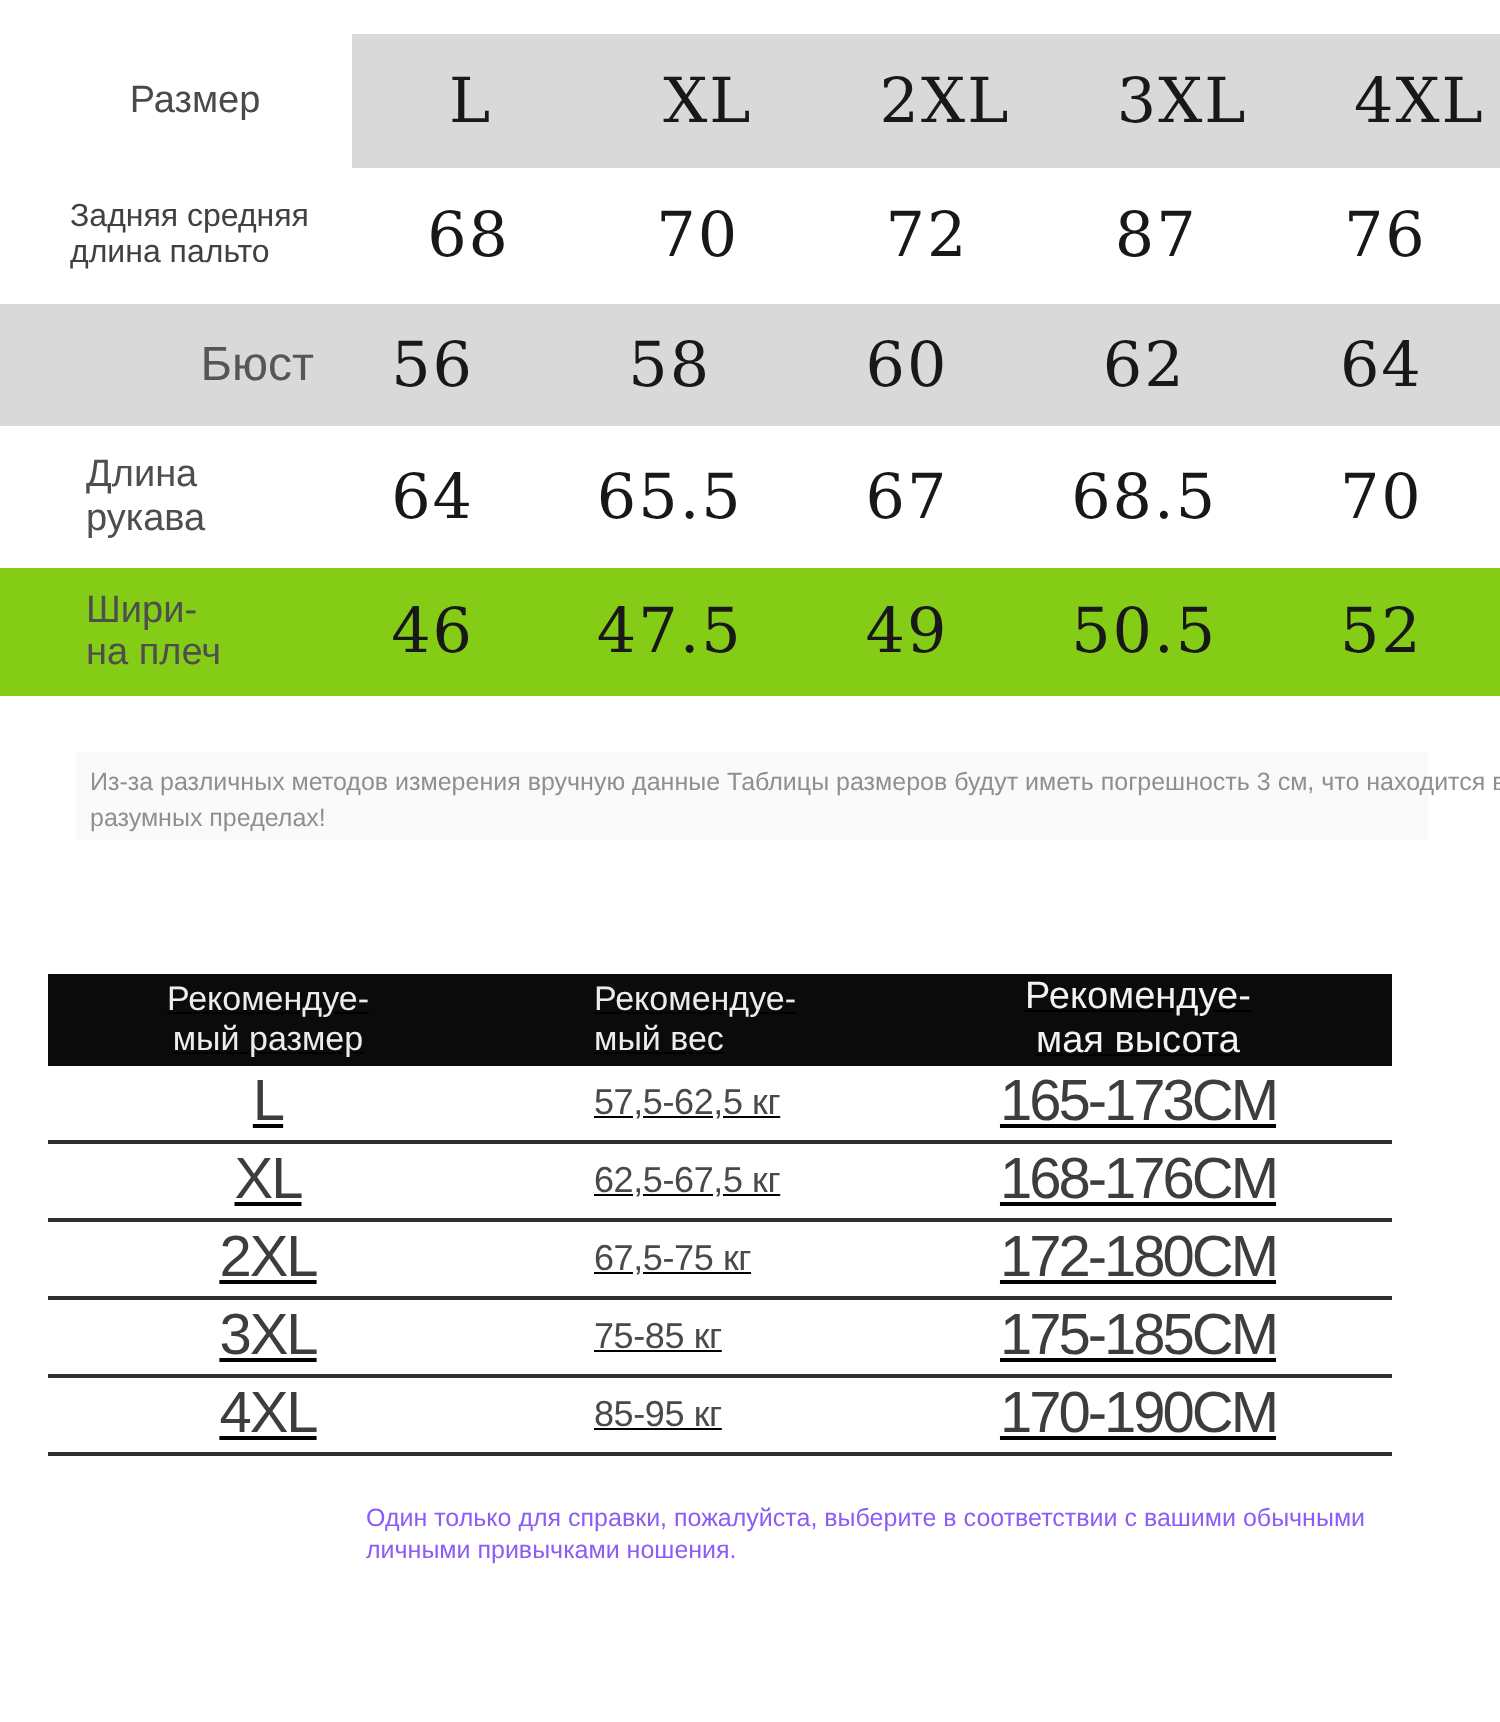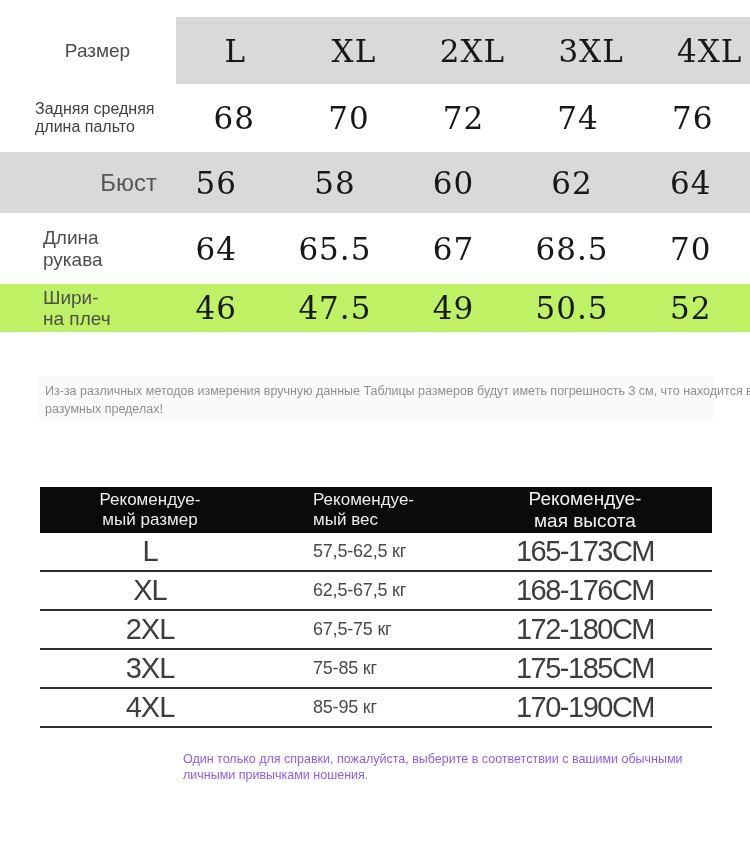--- a/index.html
+++ b/index.html
@@ -15,33 +15,33 @@
   }
   .st-cols{flex:1;display:flex;}
   .st-cell{flex:1;display:flex;align-items:center;justify-content:center;}
   .serif-num{font-family:"DejaVu Serif","Liberation Serif",serif;font-size:31px;color:#181818;letter-spacing:1px;}
   .st-header-row{top:17px;height:67px;background:#ffffff;padding-left:19px;}
   .st-header-row .st-cols{background:#d9d9d9;}
   .st-header-row .st-label-cell{align-items:center;font-size:19px;color:#4a4a4a;}
   .row-1{top:84px;height:68px;background:#ffffff;}
   .row-2{top:152px;height:61px;background:#d9d9d9;}
   .row-3{top:213px;height:71px;background:#ffffff;}
-  .row-4{top:284px;height:48px;background:#bef264;}
+  .row-4{top:284px;height:64px;background:#84cc16;}
   .lbl-sm{padding-left:15px;font-size:16px;line-height:1.12;color:#414141;margin-left:20px;}
   .lbl-lg{padding-left:44px;font-size:24px;color:#565656;align-items:flex-end;}
   .lbl-md{padding-left:43px;font-size:19px;line-height:1.12;color:#4e4e4e;}
   
   .note-bg{position:absolute;left:38px;top:376px;width:676px;height:44px;background:#fafafa;}
   .note{
     position:absolute;left:45px;top:383px;width:670px;
     font-size:12.5px;line-height:1.42;color:#8f8f8f;
   }
   .note div{white-space:nowrap;}
   
-  .rec-table{position:absolute;left:40px;top:487px;width:672px;}
+  .rec-table{position:absolute;left:24px;top:487px;width:672px;text-decoration:underline;}
   .rec-header{
     height:46px;background:#0b0b0b;display:flex;align-items:center;
     color:#ececec;
   }
   .rc{box-sizing:border-box;}
   .rc1{width:220px;display:flex;justify-content:center;text-align:center;}
   .rc2{width:230px;padding-left:53px;text-align:left;}
   .rc3{flex:1;padding-right:32px;display:flex;justify-content:center;text-align:center;}
   .rec-header .hdr-txt{font-size:17px;line-height:1.18;}
   .rec-header .rc3 .hdr-txt{font-size:19px;color:#f3f3f3;}
@@ -79,21 +79,21 @@
 
   <div class="st-row row-1">
     <div class="st-label-cell lbl-sm">
       <div>Задняя средняя</div>
       <div>длина пальто</div>
     </div>
     <div class="st-cols">
       <div class="st-cell serif-num">68</div>
       <div class="st-cell serif-num">70</div>
       <div class="st-cell serif-num">72</div>
-      <div class="st-cell serif-num">74</div>
+      <div class="st-cell serif-num">87</div>
       <div class="st-cell serif-num">76</div>
     </div>
   </div>
 
   <div class="st-row row-2">
     <div class="st-label-cell lbl-lg">
       <div>Бюст</div>
     </div>
     <div class="st-cols">
       <div class="st-cell serif-num">56</div>

